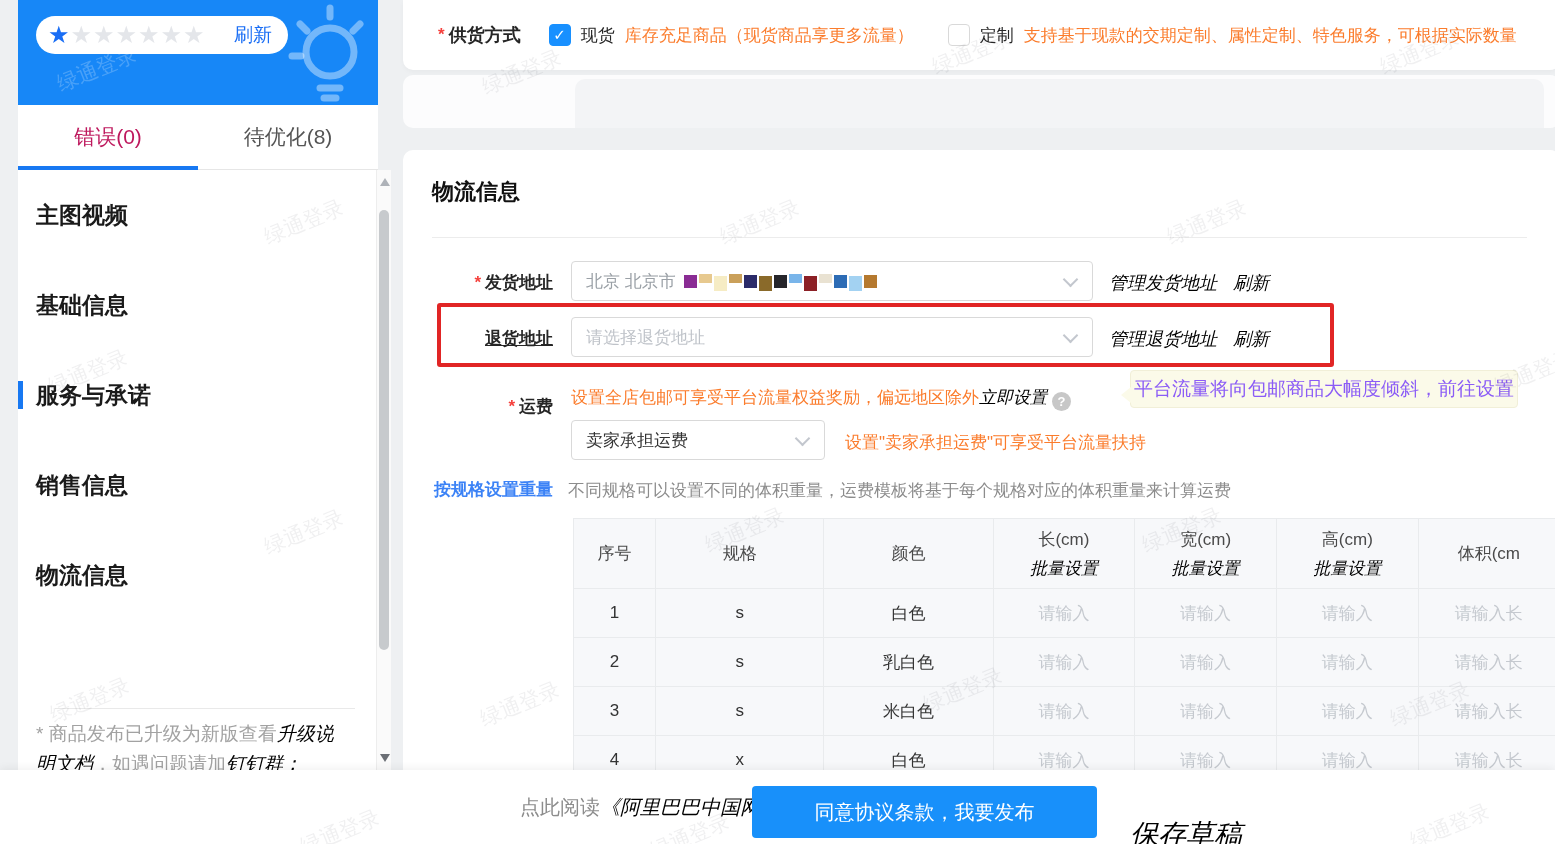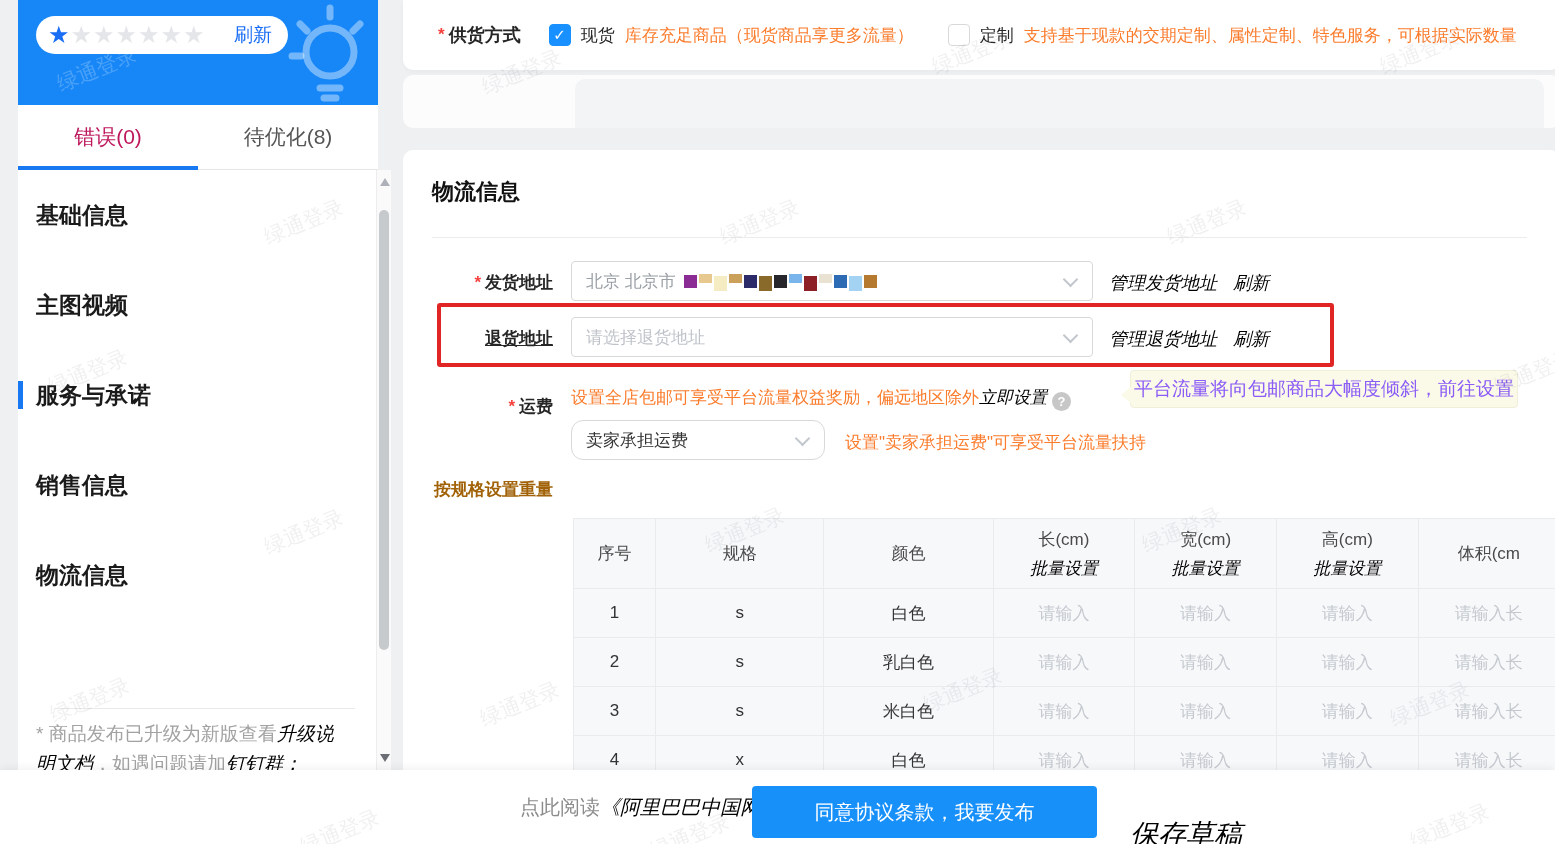--- a/index.html
+++ b/index.html
@@ -112,26 +112,26 @@
            background: #c7c7c7; color: #fff; font-size: 13px; font-weight: bold;
            text-align: center; line-height: 19px; margin-left: 5px; vertical-align: -3px; cursor: pointer; }
   .tooltip { position: absolute; left: 727px; top: 220px; width: 388px; height: 38px;
              background: #fbfae9; border: 1px solid #f1efd8; border-radius: 4px;
              display: flex; align-items: center; justify-content: center;
              font-size: 19px; color: #8b5cf6; z-index: 2; }
   .tooltip::before { content: ""; position: absolute; left: -10px; top: 16px; width: 0; height: 0;
              border-top: 8px solid transparent; border-bottom: 8px solid transparent;
              border-right: 10px solid #fbfae9; }
   .freight-select { position: absolute; left: 168px; top: 270px; width: 254px; height: 40px;
-             border: 1px solid #d9d9d9; border-radius: 12px; display: flex; align-items: center;
+             border: 1px solid #d9d9d9; border-radius: 4px; display: flex; align-items: center;
              padding: 0 30px 0 14px; font-size: 17px; color: #333; cursor: pointer; }
   .freight-note { position: absolute; left: 442px; top: 281px; font-size: 17px; white-space: nowrap; }
 
   .spec-label { position: absolute; left: 0; top: 328px; width: 150px; text-align: right;
-                font-size: 17px; font-weight: bold; color: #a16207; }
+                font-size: 17px; font-weight: bold; color: #3b82f6; }
   .spec-desc { position: absolute; left: 165px; top: 329px; font-size: 17px; color: #8c8c8c; white-space: nowrap; }
 
   .vol-table { position: absolute; left: 170px; top: 368px; border-collapse: collapse; table-layout: fixed; }
   .vol-table th, .vol-table td { border: 1px solid #e9ebed; background: #f7f8fa;
                 text-align: center; vertical-align: middle; font-weight: normal; }
   .vol-table th { height: 70px; font-size: 17px; color: #4a4a4a; }
   .vol-table td { height: 49px; font-size: 17px; color: #333; }
   .vol-table .batch { display: block; margin-top: 6px; font-size: 17px; }
   .vol-table .ph { color: #c5c9cf; }
 
@@ -176,22 +176,22 @@
     </svg>
   </div>
 
   <div class="side-tabs">
     <div class="side-tab active">错误(0)</div>
     <div class="side-tab">待优化(8)</div>
     <div class="tab-underline"></div>
   </div>
 
   <div class="side-nav">
+      <div class="nav-item">主图视频</div>
       <div class="nav-item">基础信息</div>
-      <div class="nav-item">主图视频</div>
       <div class="nav-item active">服务与承诺</div>
       <div class="nav-item">销售信息</div>
       <div class="nav-item">物流信息</div>
     </div>
 
   <div class="side-divider"></div>
   <div class="side-footnote"><span>* 商品发布已升级为新版查看</span><span class="lnk">升级说明文档</span><span>，如遇问题请加</span><span class="lnk">钉钉群：2190</span></div>
 
   <div class="scrollbar">
     <div class="sb-up"></div>
@@ -260,20 +260,21 @@
     <span class="org">设置全店包邮可享受平台流量权益奖励，偏远地区除外</span><span class="lnk">立即设置</span><span class="qmark">?</span>
   </div>
   <div class="tooltip">平台流量将向包邮商品大幅度倾斜，前往设置</div>
   <div class="freight-select">
     <span>卖家承担运费</span>
     <span class="chev"></span>
   </div>
   <div class="freight-note org">设置"卖家承担运费"可享受平台流量扶持</div>
 
   <div class="spec-label">按规格设置重量</div>
+  <div class="spec-desc">不同规格可以设置不同的体积重量，运费模板将基于每个规格对应的体积重量来计算运费</div>
 
   <table class="vol-table">
     <colgroup>
       <col style="width:87px">
         <col style="width:180px">
         <col style="width:181px">
       <col style="width:150px">
         <col style="width:150px">
         <col style="width:150px">
         <col style="width:150px">

